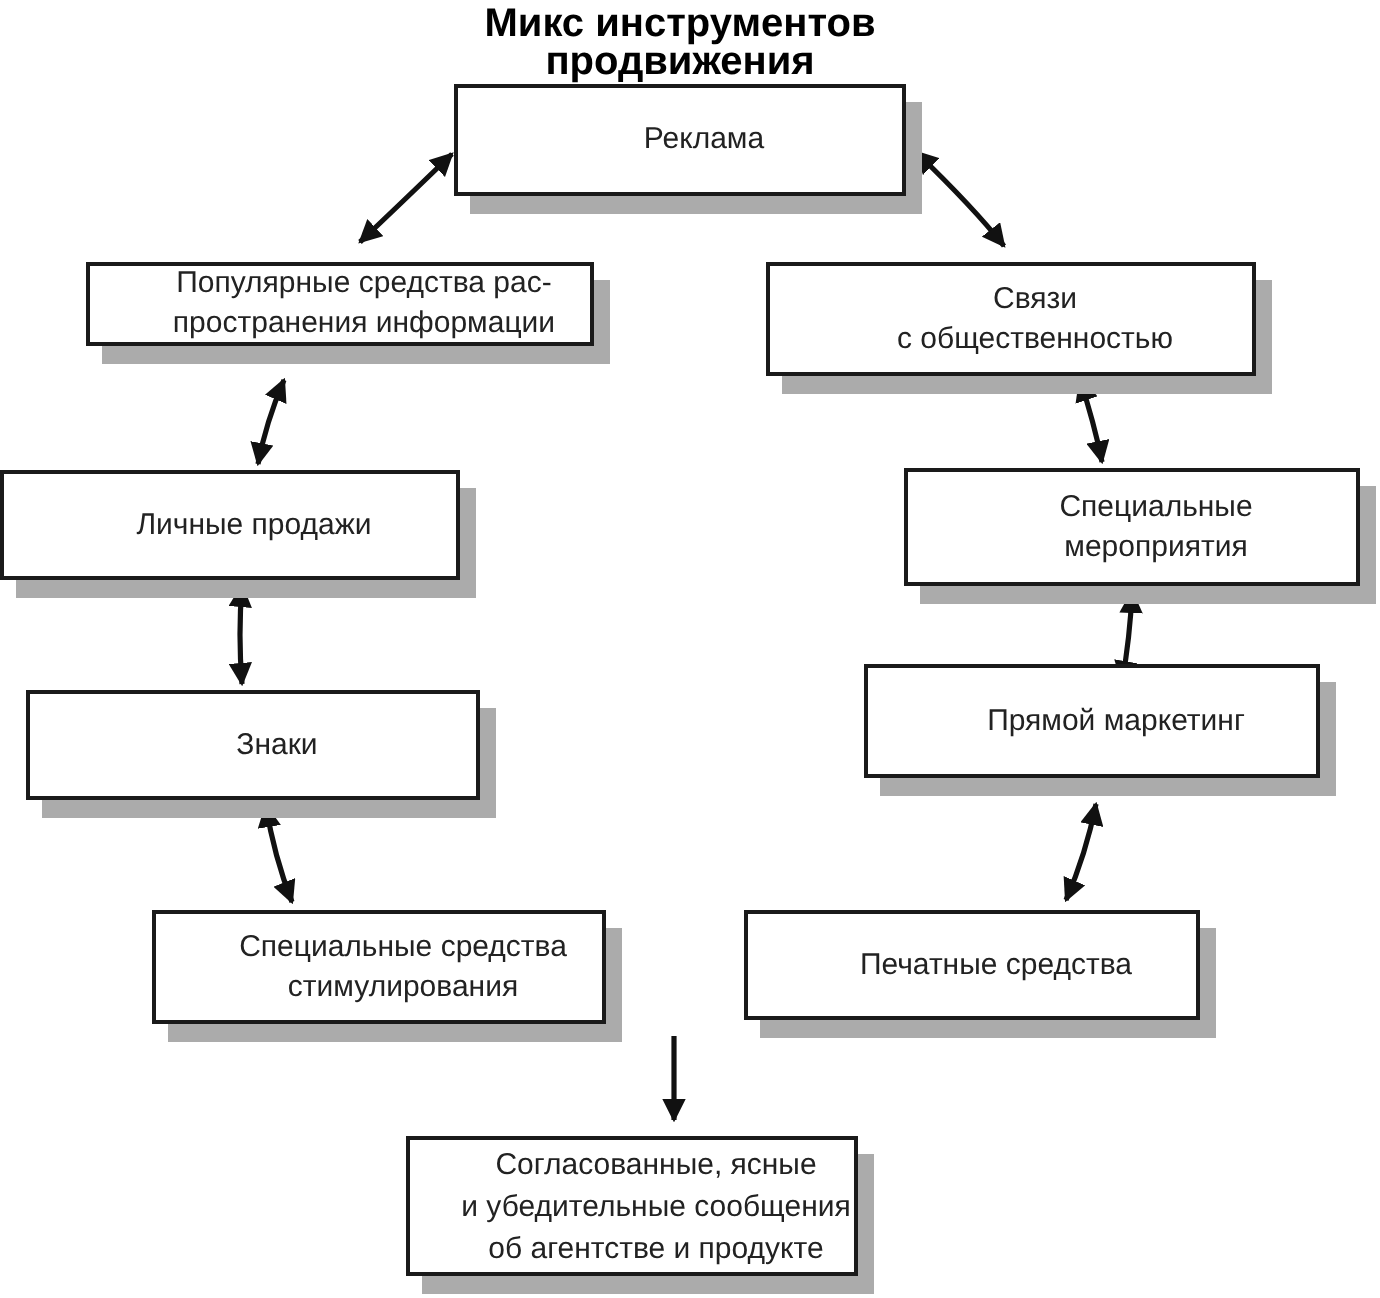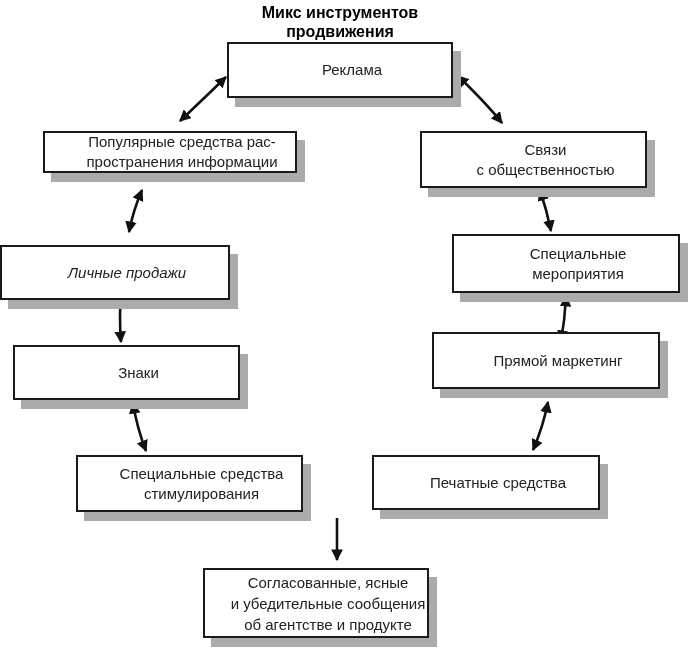--- a/index.html
+++ b/index.html
@@ -9,21 +9,21 @@
     height: 649px;
     background: #ffffff;
     font-family: "Liberation Sans", "DejaVu Sans", sans-serif;
     overflow: hidden;
   }
   .title {
     position: absolute;
     left: 170px; top: 3px; width: 340px;
     text-align: center;
     font-weight: bold;
-    font-size: 16px;
+    font-size: 20px;
     line-height: 19px;
     color: #000000;
     white-space: pre-line;
   }
   .box {
     position: absolute;
     box-sizing: border-box;
     background: #ffffff;
     border: 2px solid var(--box-border, #1a1a1a);
     box-shadow: 8px 9px 0 0 var(--box-shadow, #ababab);
@@ -73,26 +73,26 @@
 
   <div class="box" style="left:227px; top:42px; width:226px; height:56px;">
     <span>Реклама</span>
   </div>
 
   <div class="box" style="left:43px; top:131px; width:254px; height:42px;">
     <span>Популярные средства рас-
 пространения информации</span>
   </div>
 
-  <div class="box" style="left:383px; top:131px; width:227px; height:57px;margin-left:37px;">
+  <div class="box" style="left:383px; top:131px; width:245px; height:57px;">
     <span>Связи
 с общественностью</span>
   </div>
 
-  <div class="box" style="left:0px; top:245px; width:230px; height:55px;font-style:italic;">
+  <div class="box" style="left:0px; top:235px; width:230px; height:55px;">
     <span>Личные продажи</span>
   </div>
 
   <div class="box" style="left:452px; top:234px; width:228px; height:59px;">
     <span>Специальные
 мероприятия</span>
   </div>
 
   <div class="box" style="left:13px; top:345px; width:227px; height:55px;">
     <span>Знаки</span>

